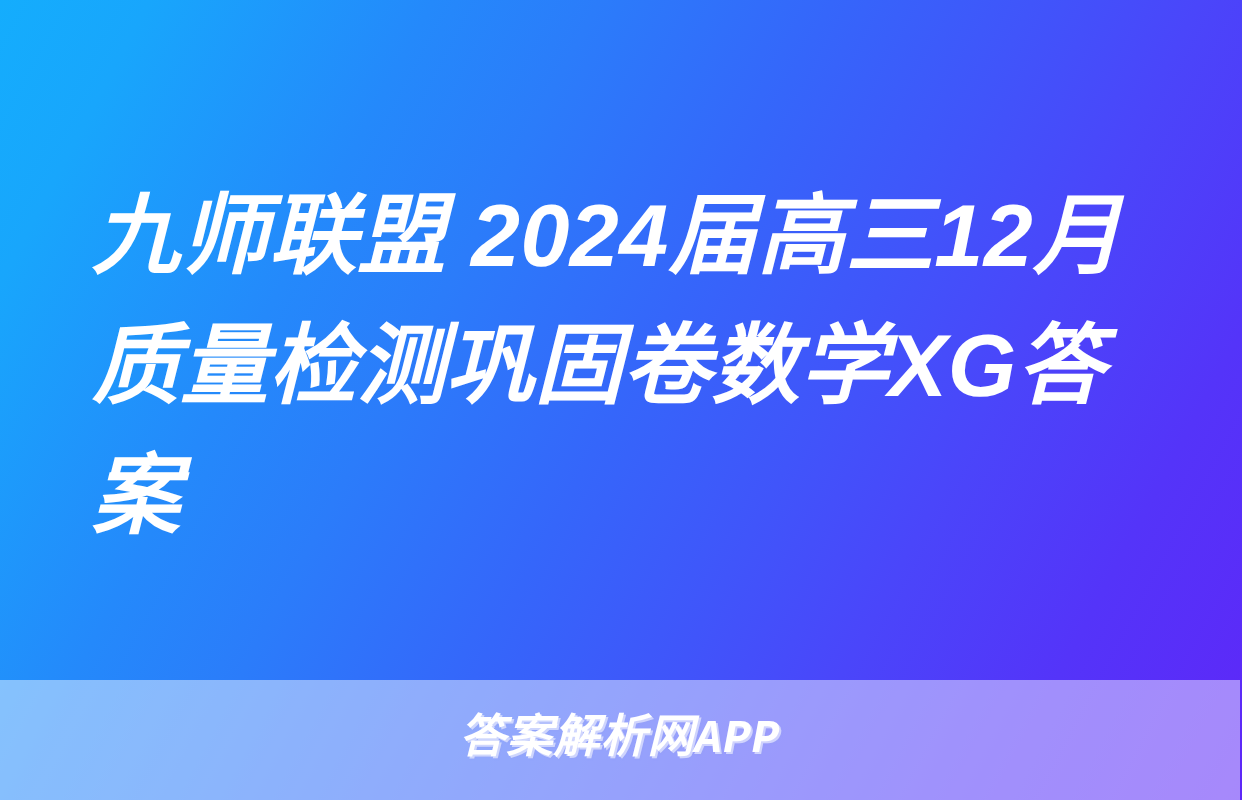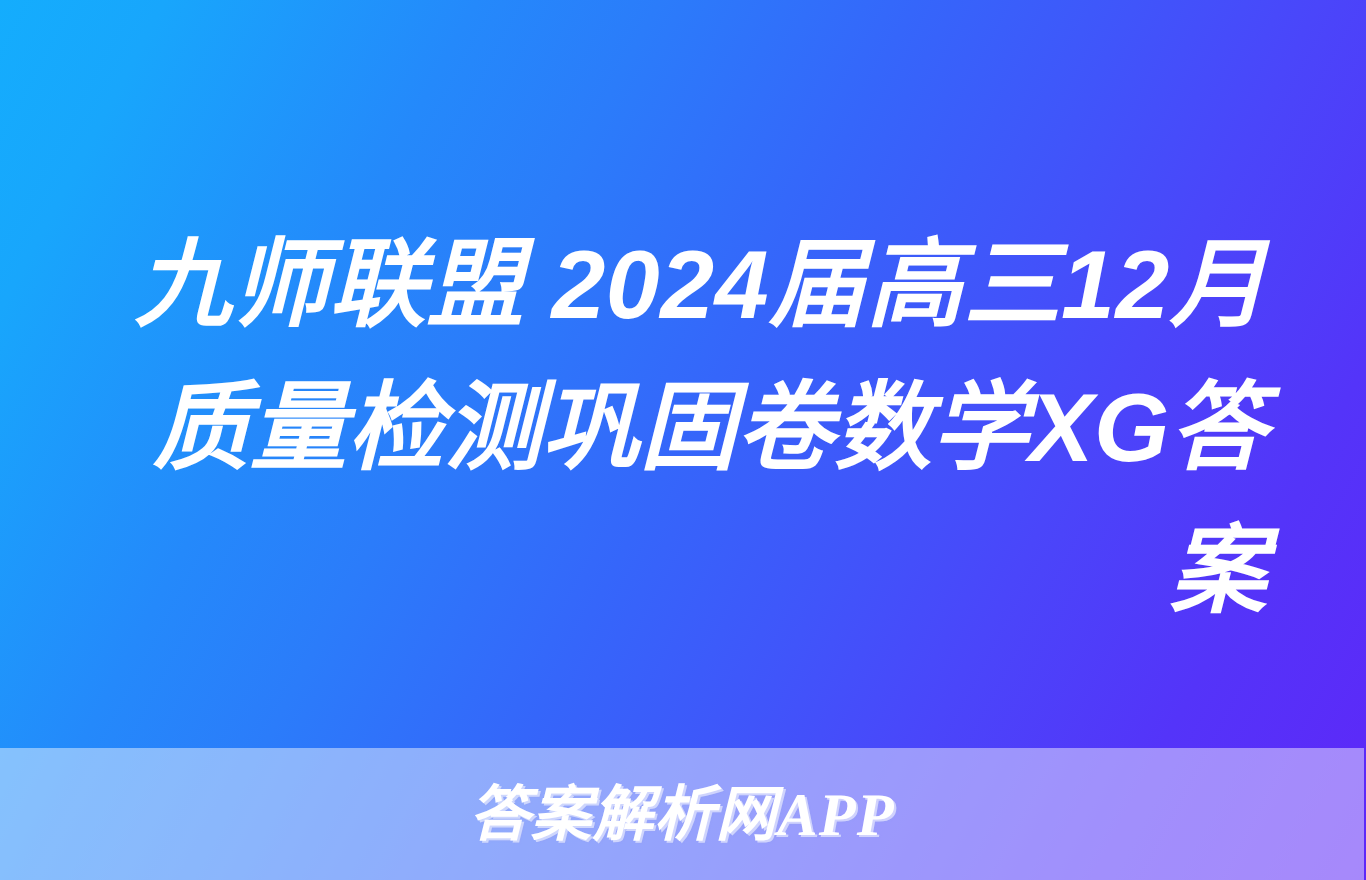--- a/index.html
+++ b/index.html
@@ -31,23 +31,23 @@
         #4055FA 62%,
         #4A46FA 72%,
         #5434F9 85%,
         #5E27F8 100%);
   }
 
   
   #title-block {
     position: absolute;
     left: 92px;
-    top: 194px;
+    top: 171px;
     width: 1060px;
-    text-align: right;
+    text-align: left;
   }
 
   #title-text {
     display: block;
     margin: 0;
     color: #FFFFFF;
     font-family: "Liberation Sans", "DejaVu Sans", sans-serif;
     font-size: 88px;
     line-height: 1.48;
     font-weight: 700;
@@ -68,22 +68,22 @@
     background: rgba(255, 255, 255, 0.45);
     display: flex;
     align-items: center;
     justify-content: center;
   }
 
   #watermark-text {
     display: block;
     margin: 0;
     color: #FFFFFF;
-    font-family: Liberation Serif, serif;
-    font-size: 55px;
+    font-family: Liberation Mono, monospace;
+    font-size: 46px;
     font-weight: 700;
     font-style: italic;
     letter-spacing: 1px;
     line-height: 1;
     text-shadow:
       2px 2px 0 rgba(255, 255, 255, 0.55),
       3px 3px 1px rgba(150, 160, 245, 0.35);
   }
 </style>
 </head>

